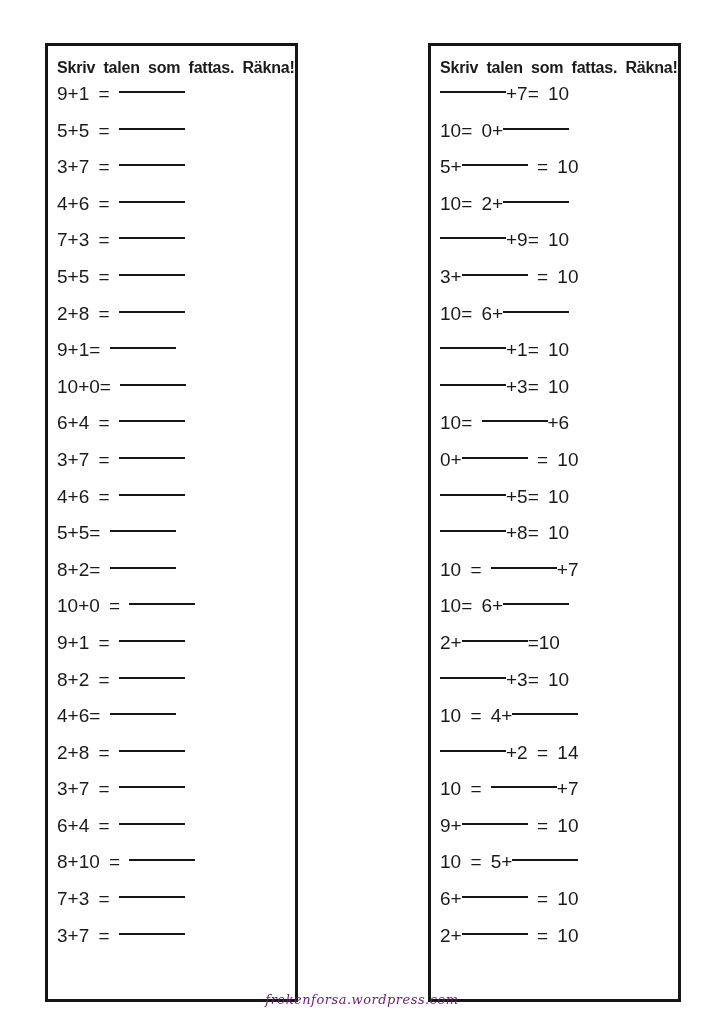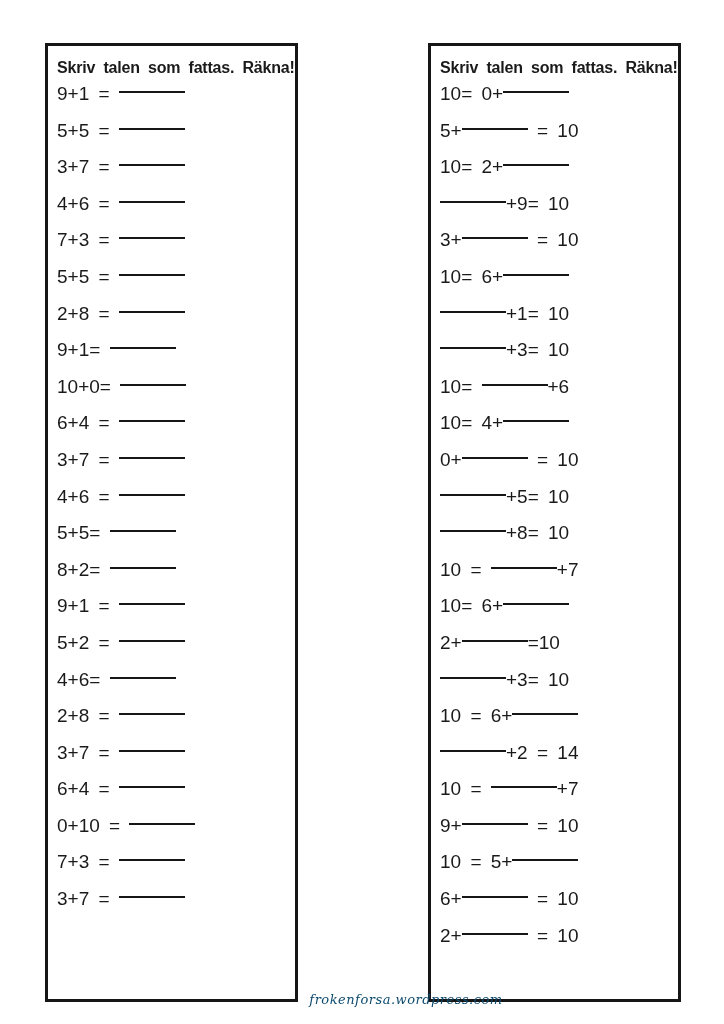--- a/index.html
+++ b/index.html
@@ -51,24 +51,23 @@
     flex: 0 0 auto;
   }
   .watermark {
     position: absolute;
     top: 992px;
     left: 50%;
     transform: translateX(-50%);
     font-family: "DejaVu Serif", serif;
     font-style: italic;
     font-size: 13px;
-    color: #0c4a6e;
+    color: #701a75;
     letter-spacing: 0.5px;
     white-space: nowrap;
-    margin-left: 44px;
   }
 </style>
 </head>
 <body>
 
 <div class="panel panel-left">
   <div class="panel-title">Skriv talen som fattas. Räkna!</div>
   <div class="rows">
       <div class="row">
         <span class="ptext">9+1 = </span>
@@ -120,62 +119,70 @@
       </div>
       <div class="row">
         <span class="ptext">5+5= </span>
         <span class="blank"></span>
       </div>
       <div class="row">
         <span class="ptext">8+2= </span>
         <span class="blank"></span>
       </div>
       <div class="row">
+        <span class="ptext">10+0 = </span>
+        <span class="blank"></span>
+      </div>
+      <div class="row">
         <span class="ptext">9+1 = </span>
         <span class="blank"></span>
       </div>
       <div class="row">
-        <span class="ptext">5+2 = </span>
+        <span class="ptext">8+2 = </span>
         <span class="blank"></span>
       </div>
       <div class="row">
         <span class="ptext">4+6= </span>
         <span class="blank"></span>
       </div>
       <div class="row">
         <span class="ptext">2+8 = </span>
         <span class="blank"></span>
       </div>
       <div class="row">
         <span class="ptext">3+7 = </span>
         <span class="blank"></span>
       </div>
       <div class="row">
         <span class="ptext">6+4 = </span>
         <span class="blank"></span>
       </div>
       <div class="row">
-        <span class="ptext">0+10 = </span>
+        <span class="ptext">8+10 = </span>
         <span class="blank"></span>
       </div>
       <div class="row">
         <span class="ptext">7+3 = </span>
         <span class="blank"></span>
       </div>
       <div class="row">
         <span class="ptext">3+7 = </span>
         <span class="blank"></span>
       </div>
     </div>
 </div>
 
 <div class="panel panel-right">
   <div class="panel-title">Skriv talen som fattas. Räkna!</div>
   <div class="rows">
       <div class="row">
+        <span class="blank"></span>
+        <span class="ptext">+7= 10</span>
+      </div>
+      <div class="row">
         <span class="ptext">10= 0+</span>
         <span class="blank"></span>
       </div>
       <div class="row">
         <span class="ptext">5+</span>
         <span class="blank"></span>
         <span class="ptext"> = 10</span>
       </div>
       <div class="row">
         <span class="ptext">10= 2+</span>
@@ -201,24 +208,20 @@
       <div class="row">
         <span class="blank"></span>
         <span class="ptext">+3= 10</span>
       </div>
       <div class="row">
         <span class="ptext">10= </span>
         <span class="blank"></span>
         <span class="ptext">+6</span>
       </div>
       <div class="row">
-        <span class="ptext">10= 4+</span>
-        <span class="blank"></span>
-      </div>
-      <div class="row">
         <span class="ptext">0+</span>
         <span class="blank"></span>
         <span class="ptext"> = 10</span>
       </div>
       <div class="row">
         <span class="blank"></span>
         <span class="ptext">+5= 10</span>
       </div>
       <div class="row">
         <span class="blank"></span>
@@ -236,21 +239,21 @@
       <div class="row">
         <span class="ptext">2+</span>
         <span class="blank"></span>
         <span class="ptext">=10</span>
       </div>
       <div class="row">
         <span class="blank"></span>
         <span class="ptext">+3= 10</span>
       </div>
       <div class="row">
-        <span class="ptext">10 = 6+</span>
+        <span class="ptext">10 = 4+</span>
         <span class="blank"></span>
       </div>
       <div class="row">
         <span class="blank"></span>
         <span class="ptext">+2 = 14</span>
       </div>
       <div class="row">
         <span class="ptext">10 = </span>
         <span class="blank"></span>
         <span class="ptext">+7</span>

